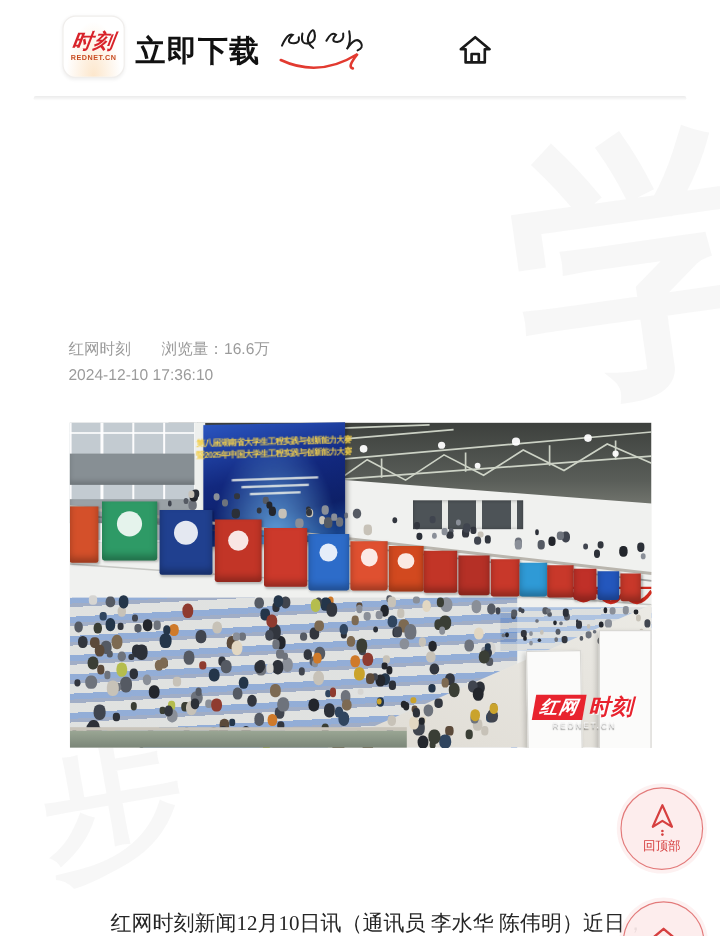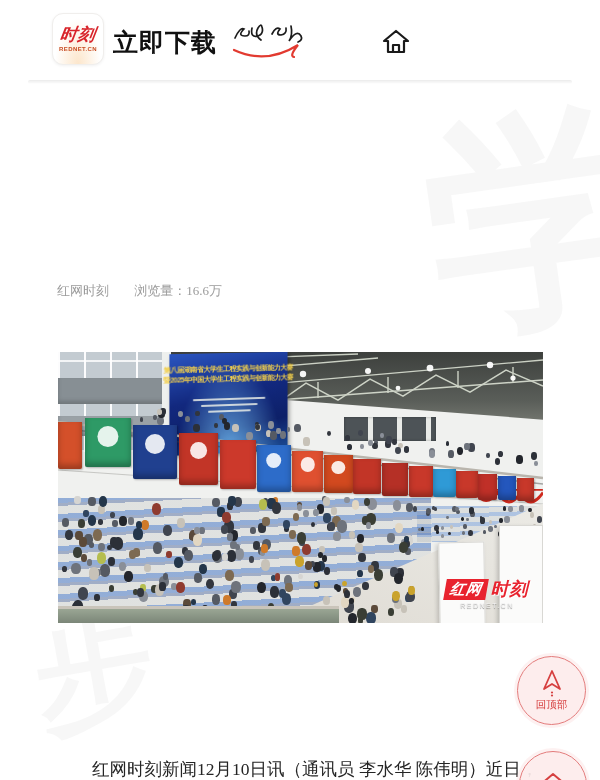--- a/index.html
+++ b/index.html
@@ -25,21 +25,21 @@
   .header-divider{position:absolute;left:28px;top:80px;width:544px;height:4px;border-radius:2px;
     background:linear-gradient(180deg,rgba(0,0,0,.08),rgba(0,0,0,0));filter:blur(.6px);}
   
   .wm{position:absolute;color:rgba(110,110,110,.055);font-family:"DejaVu Serif",serif;
     font-weight:700;z-index:0;pointer-events:none;user-select:none;}
   .wm-top{left:428px;top:68px;font-size:230px;transform:rotate(-8deg);}
   .wm-bottom{left:34px;top:592px;font-size:120px;transform:rotate(-10deg);}
   
   .title{position:absolute;left:55px;top:118px;width:492px;font-size:37px;line-height:47px;
     font-weight:800;color:#0b0b0b;z-index:2;font-family:"DejaVu Sans",sans-serif;letter-spacing:.5px;}
-  .meta{position:absolute;left:57px;top:282px;z-index:2;font-family:Liberation Serif, serif;}
+  .meta{position:absolute;left:57px;top:282px;z-index:2;font-family:Liberation Sans, sans-serif;}
   .meta-row1{font-size:13px;color:#9b9b9b;}
   .meta-source{margin-right:22px;}
   .meta-date{font-size:13px;color:#9b9b9b;margin-top:5px;}
   .fontsize{position:absolute;left:405px;top:289px;z-index:2;display:flex;align-items:baseline;
     font-size:13px;color:#9a9a9a;}
   .fs-label{margin-right:16px;}
   .fs-opt{margin:0 12px;cursor:pointer;}
   .fs-mid{position:relative;color:#e60012;font-size:21px;font-weight:900;margin:0 10px;}
   .fs-mid::after{content:"";position:absolute;left:-1px;right:-1px;bottom:-7px;height:4px;
     background:#f6d3d3;border-radius:1px;}
@@ -144,20 +144,21 @@
     </svg>
     <div class="header-divider"></div>
   </div>
 
 
   <div class="meta">
     <div class="meta-row1">
       <span class="meta-source">红网时刻</span>
       <span class="meta-views">浏览量：16.6万</span>
     </div>
+    <div class="meta-date">2024-12-10 17:36:10</div>
   </div>
 
 
   <div class="photo">
     <div class="ceiling"></div>
     <svg class="truss" viewBox="0 0 485 73" preserveAspectRatio="none">
       <g stroke="#e3e9db" stroke-width="1.4" fill="none" opacity=".85">
         <path d="M85,43 L485,8"></path>
           <path d="M85,58 L485,28"></path>
         <path d="M85,43 L110,58 L135,39 L162,55 L190,35 L218,52 L248,31 L280,48 L312,27 L345,44 L378,23 L412,40 L448,18 L485,34"></path>

